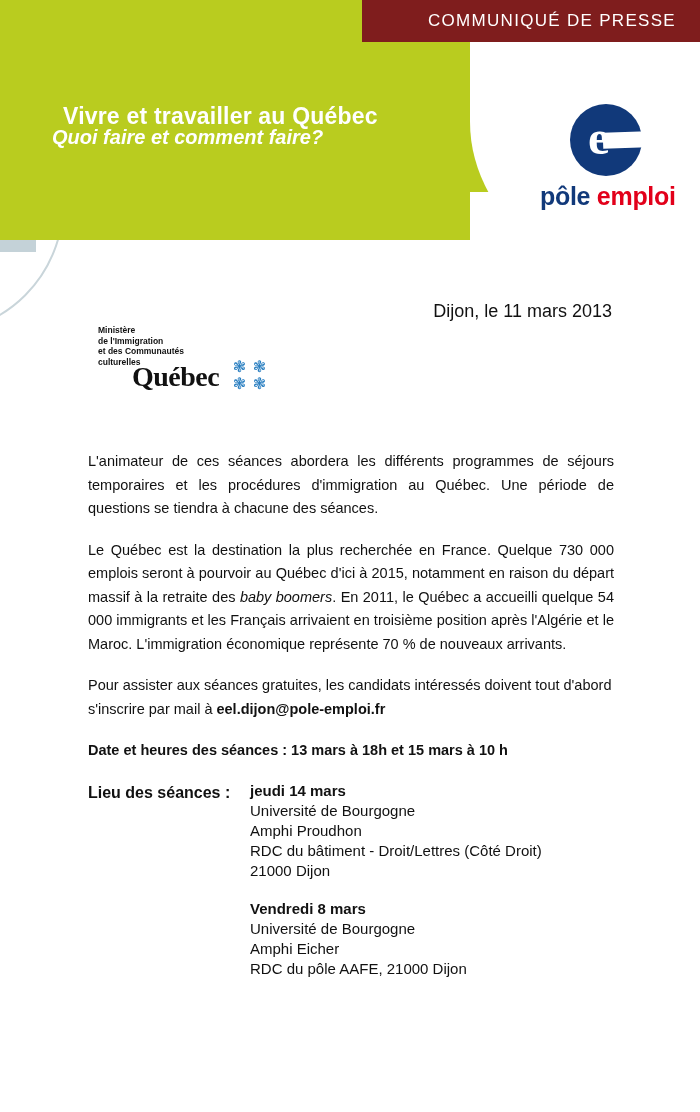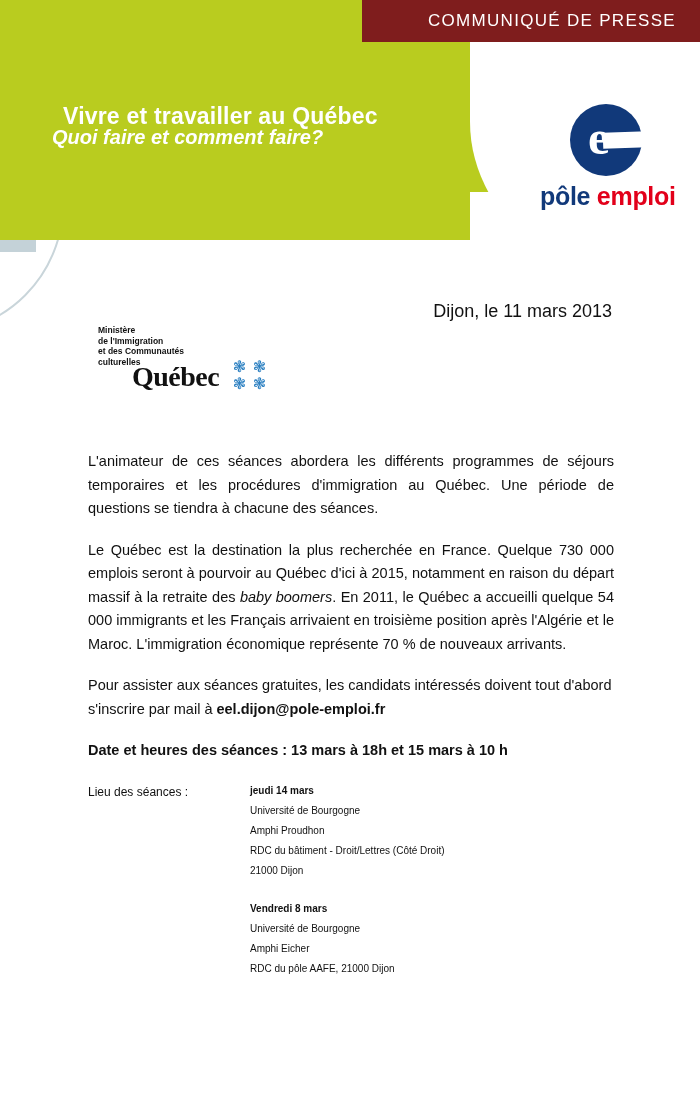--- a/index.html
+++ b/index.html
@@ -244,27 +244,27 @@
   }
 
   .venues {
     position: relative;
     margin-top: 2px;
   }
   .venue-label {
     position: absolute;
     top: 0;
     left: 0;
-    font-weight: normal;
-    font-size: 12px;
+    font-weight: bold;
+    font-size: 16px;
   }
   .venue-block {
     margin-left: 162px;
     line-height: 20px;
-    font-size: 10px;
+    font-size: 15px;
   }
   .venue-block .vtitle {
     font-weight: bold;
   }
   .venue-gap {
     height: 18px;
   }
 </style>
 </head>
 <body>

